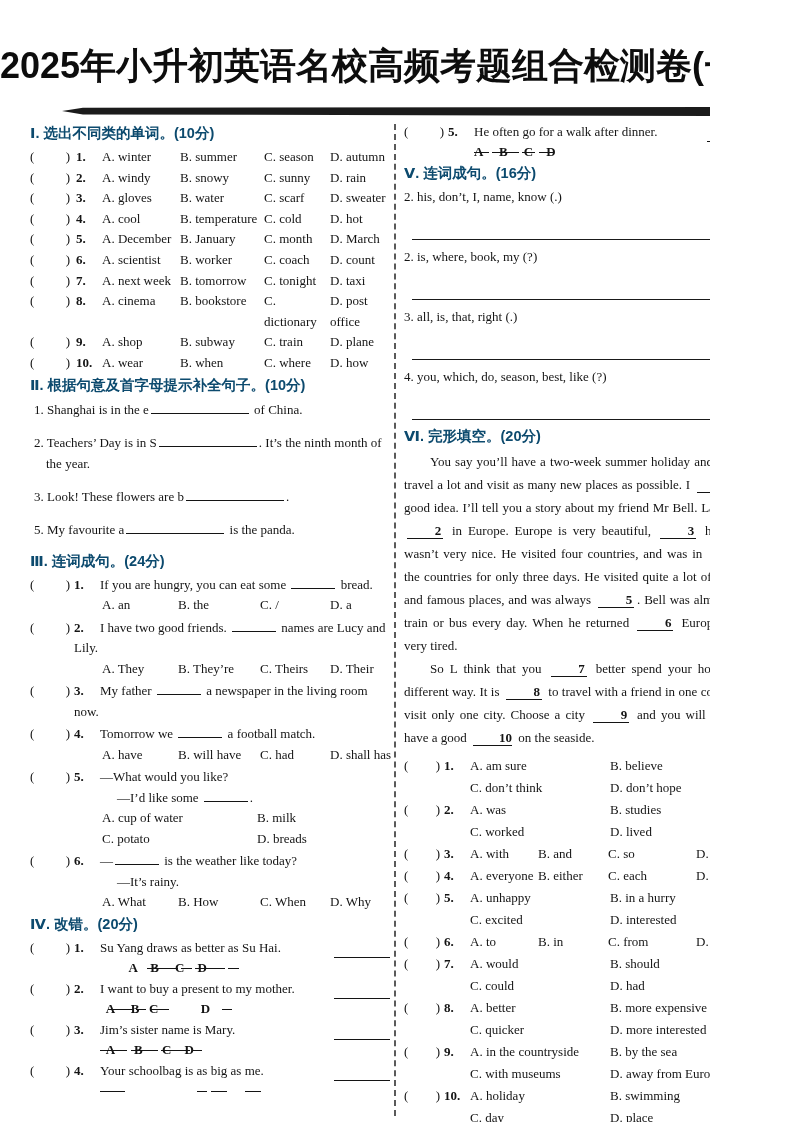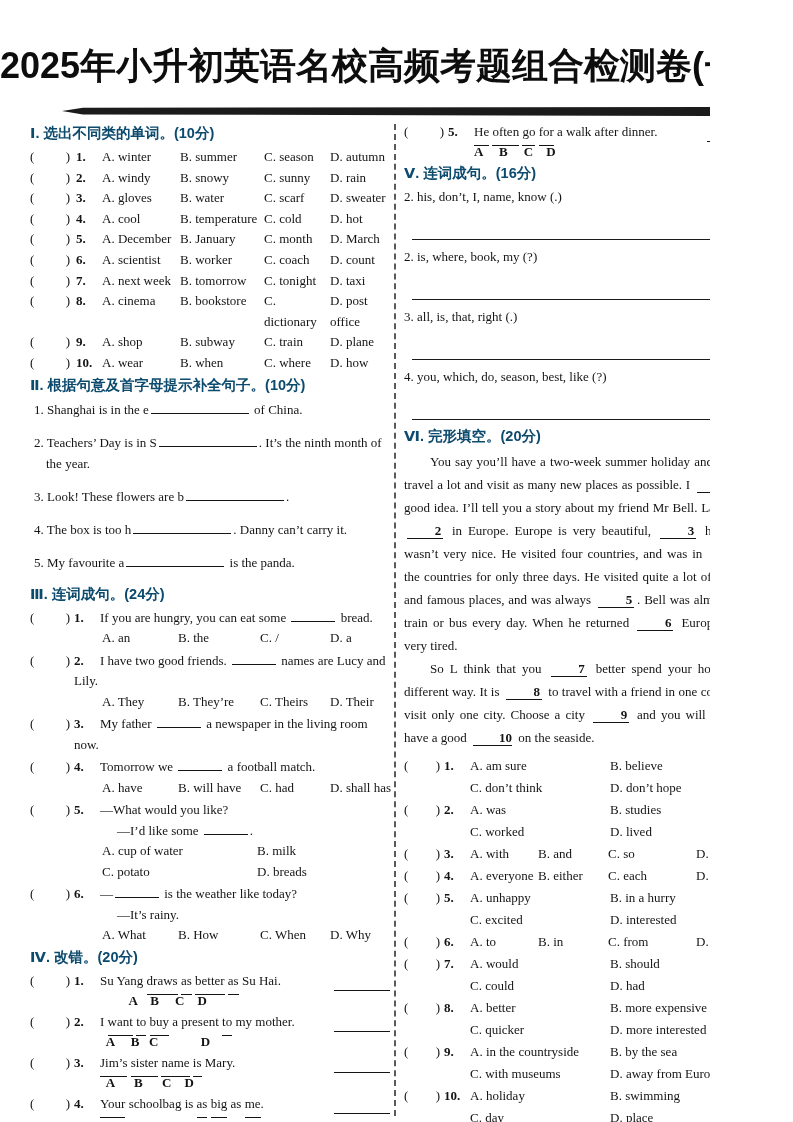--- a/index.html
+++ b/index.html
@@ -31,21 +31,21 @@
   .q-item{margin-bottom:2px;line-height:20.5px;}
   .q-row{display:flex;}
   .q-body{flex:1;}
   .q-cont{margin-left:43px;}
   .opt-row{display:grid;margin-left:28px;align-items:baseline;}
   .opt-row.cols4{grid-template-columns:76px 82px 70px auto;}
   .opt-row.cols2{grid-template-columns:155px auto;}
   
   .c-item{line-height:20px;margin-bottom:1px;}
   .c-row{display:grid;grid-template-columns:44px 26px 1fr 58px;align-items:baseline;}
-  .uw{border-bottom:1.1px solid #141414;padding-bottom:6px;}
+  .uw{border-bottom:1.1px solid #141414;padding-bottom:13px;}
   .ans-blank{display:inline-block;width:56px;height:12px;border-bottom:1.2px solid #141414;align-self:start;margin-top:7px;}
   .letters{margin-left:70px;white-space:pre;font-weight:bold;}
   
   .v-item{margin-bottom:7px;}
   .v-prompt{line-height:20px;}
   .v-line{height:32px;border-bottom:1.6px solid #1a1a1a;margin:0 16px 0 8px;}
   
   .cloze p{margin:0;text-indent:26px;text-align:justify;line-height:23px;}
   .cl-opts{margin-top:6px;}
   .cl-item{display:flex;line-height:22px;}
@@ -177,21 +177,20 @@
           <span class="opt">C. where</span>
           <span class="opt">D. how</span>
         </div>
       </div>
 
     <div class="sec-h">Ⅱ. 根据句意及首字母提示补全句子。(10分)</div>
     <div id="s2-items">
         <div class="s2-item">1. Shanghai is in the e<span class="blank"></span> of China.</div>
         <div class="s2-item">2. Teachers’ Day is in S<span class="blank"></span>. It’s the ninth month of the year.</div>
         <div class="s2-item">3. Look!  These flowers are b<span class="blank"></span>.</div>
-        <div class="s2-item">4. The box is too h<span class="blank"></span>. Danny can’t carry it.</div>
         <div class="s2-item">5. My favourite a<span class="blank"></span> is the panda.</div>
       </div>
 
     <div class="sec-h">Ⅲ. 连词成句。(24分)</div>
     <div id="s3-items">
         <div class="q-item">
           <div class="q-row">
             <span class="paren">
               <span>(</span>
               <span>)</span>

